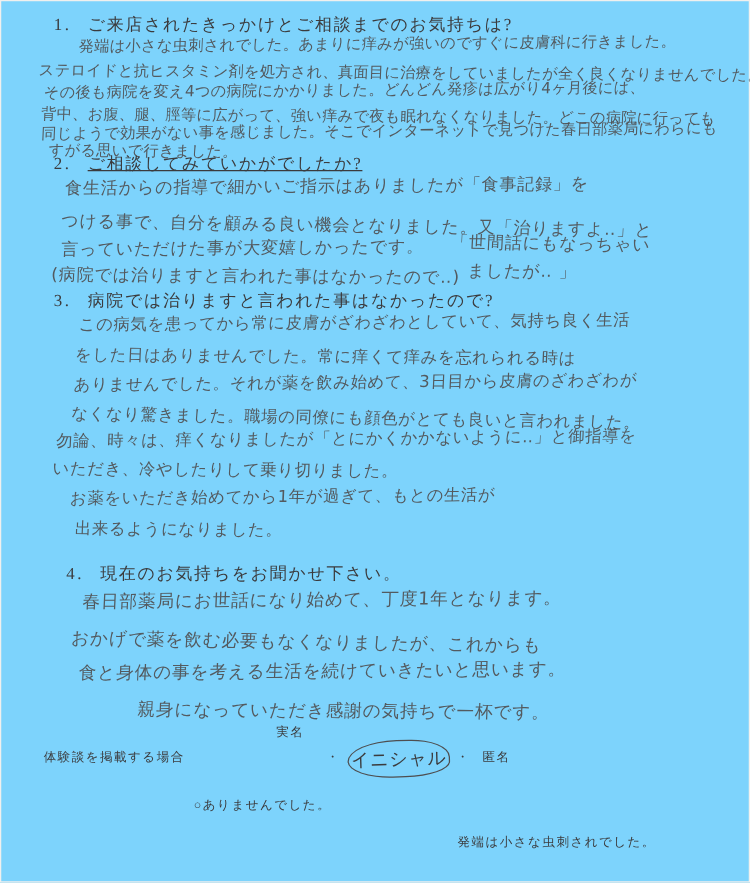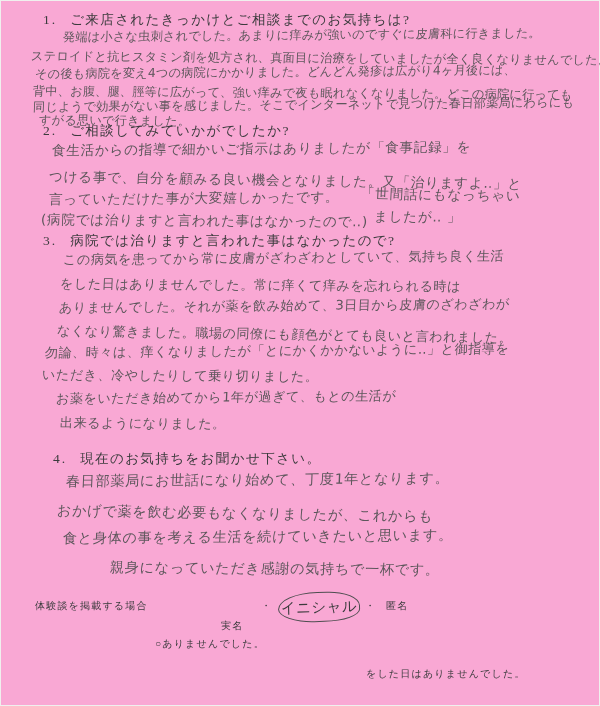--- a/index.html
+++ b/index.html
@@ -1,21 +1,21 @@
 <!DOCTYPE html>
 <html lang="ja"><head>
 <meta charset="utf-8">
 <style>
   html, body { margin:0; padding:0; background:#e9e9e9; }
   .page {
     position: relative;
     width: 600px;
     height: 706px;
     margin: 0 auto;
-    background: #f9a8d4;
+    background: #7dd3fc;
     overflow: hidden;
     font-family: "Liberation Serif", "DejaVu Serif", serif;
     box-shadow: inset 0 0 0 1px #f0f0ee;
   }
   
   .q {
     position: absolute;
     font-size: 13.5px;
     color: #3b3b3d;
     letter-spacing: 1.4px;
@@ -75,21 +75,21 @@
   <div class="q" style="left:43px; top:11px;">
     <span class="num">1.</span><span>ご来店されたきっかけとご相談までのお気持ちは?</span>
   </div>
   <div class="hw s1 ta" style="left:63px; top:29px;">発端は小さな虫刺されでした。あまりに痒みが強いのですぐに皮膚科に行きました。</div>
   <div class="hw s1 tb" style="left:31px; top:48px;">ステロイドと抗ヒスタミン剤を処方され、真面目に治療をしていましたが全く良くなりませんでした。</div>
   <div class="hw s1 ta" style="left:35px; top:66px;">その後も病院を変え4つの病院にかかりました。どんどん発疹は広がり4ヶ月後には、</div>
   <div class="hw s1 tb" style="left:33px; top:83px;">背中、お腹、腿、脛等に広がって、強い痒みで夜も眠れなくなりました。どこの病院に行っても</div>
   <div class="hw s1 ta" style="left:33px; top:99px;">同じようで効果がない事を感じました。そこでインターネットで見つけた春日部薬局にわらにも</div>
   <div class="hw s1 tb" style="left:39px; top:112px;">すがる思いで行きました。</div>
 
-  <div class="q" style="left:43px; top:122px;">
+  <div class="q" style="left:43px; top:122px;text-decoration:underline;">
     <span class="num">2.</span><span>ご相談してみていかがでしたか?</span>
   </div>
   <div class="hw s2 ta" style="left:52px; top:142px;">食生活からの指導で細かいご指示はありましたが「食事記録」を</div>
   <div class="hw s2 tc" style="left:49px; top:168px;">つける事で、自分を顧みる良い機会となりました。又「治りますよ‥」と</div>
   <div class="hw s2 ta" style="left:49px; top:191px;">言っていただけた事が大変嬉しかったです。</div>
   <div class="hw s2 tb" style="left:41px; top:211px;">(病院では治りますと言われた事はなかったので‥)</div>
   <div class="hw s2 tc" style="left:361px; top:185px;">「世間話にもなっちゃい</div>
   <div class="hw s2 tb" style="left:374px; top:208px;">ましたが‥ 」</div>
 
   <div class="q" style="left:43px; top:232px;">
@@ -106,24 +106,24 @@
 
   <div class="q" style="left:53px; top:450px;">
     <span class="num">4.</span><span>現在のお気持ちをお聞かせ下さい。</span>
   </div>
   <div class="hw s4 ta" style="left:66px; top:472px;">春日部薬局にお世話になり始めて、丁度1年となります。</div>
   <div class="hw s4 tc" style="left:57px; top:501px;">おかげで薬を飲む必要もなくなりましたが、これからも</div>
   <div class="hw s4 ta" style="left:63px; top:529px;">食と身体の事を考える生活を続けていきたいと思います。</div>
   <div class="hw s4 tb" style="left:110px; top:558px;">親身になっていただき感謝の気持ちで一杯です。</div>
 
   <div class="pf" style="left:35px;  top:599px;">体験談を掲載する場合</div>
-  <div class="pf" style="left:221px; top:619px;">実名</div>
+  <div class="pf" style="left:221px; top:579px;">実名</div>
   <div class="pf" style="left:261px; top:599px;">・</div>
   <div class="sel-circle">
     <span class="pf-inner">イニシャル</span>
   </div>
   <div class="pf" style="left:365px; top:599px;">・</div>
   <div class="pf" style="left:386px; top:599px;font-family:Liberation Serif, serif;">匿名</div>
 
   <div class="pf" style="left:155px; top:637px;">○ありませんでした。</div>
-  <div class="pf" style="left:366px; top:667px;">をした日はありませんでした。</div>
+  <div class="pf" style="left:366px; top:667px;">発端は小さな虫刺されでした。</div>
 
 </div>
 
 </body></html>

